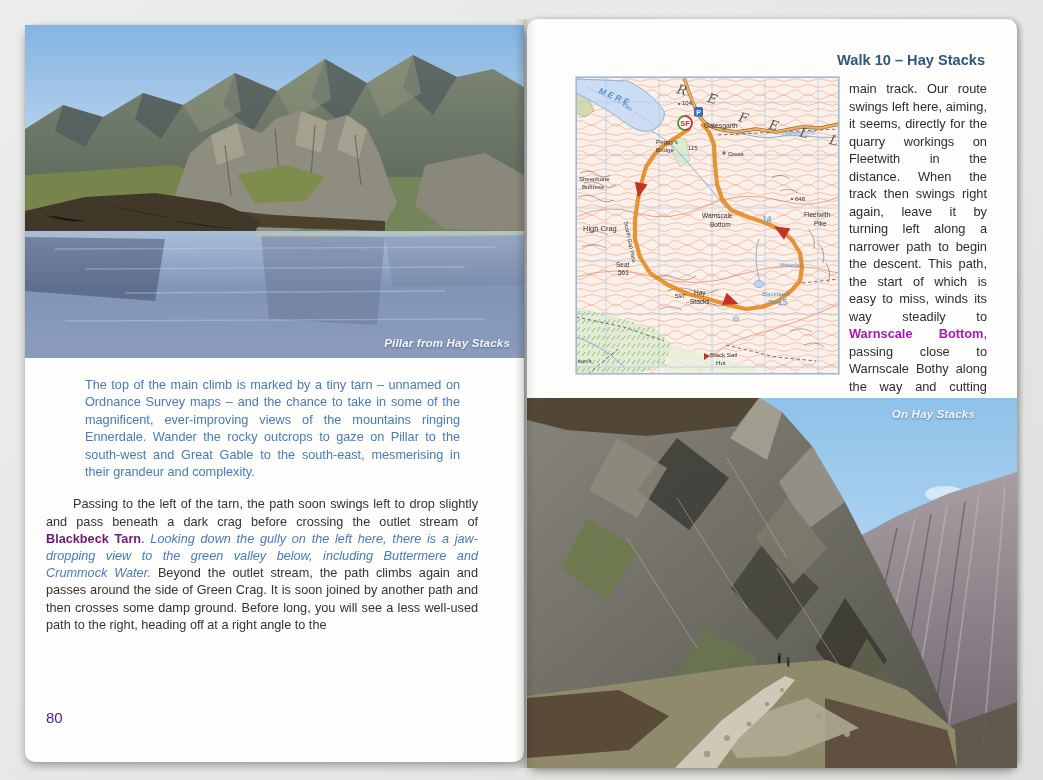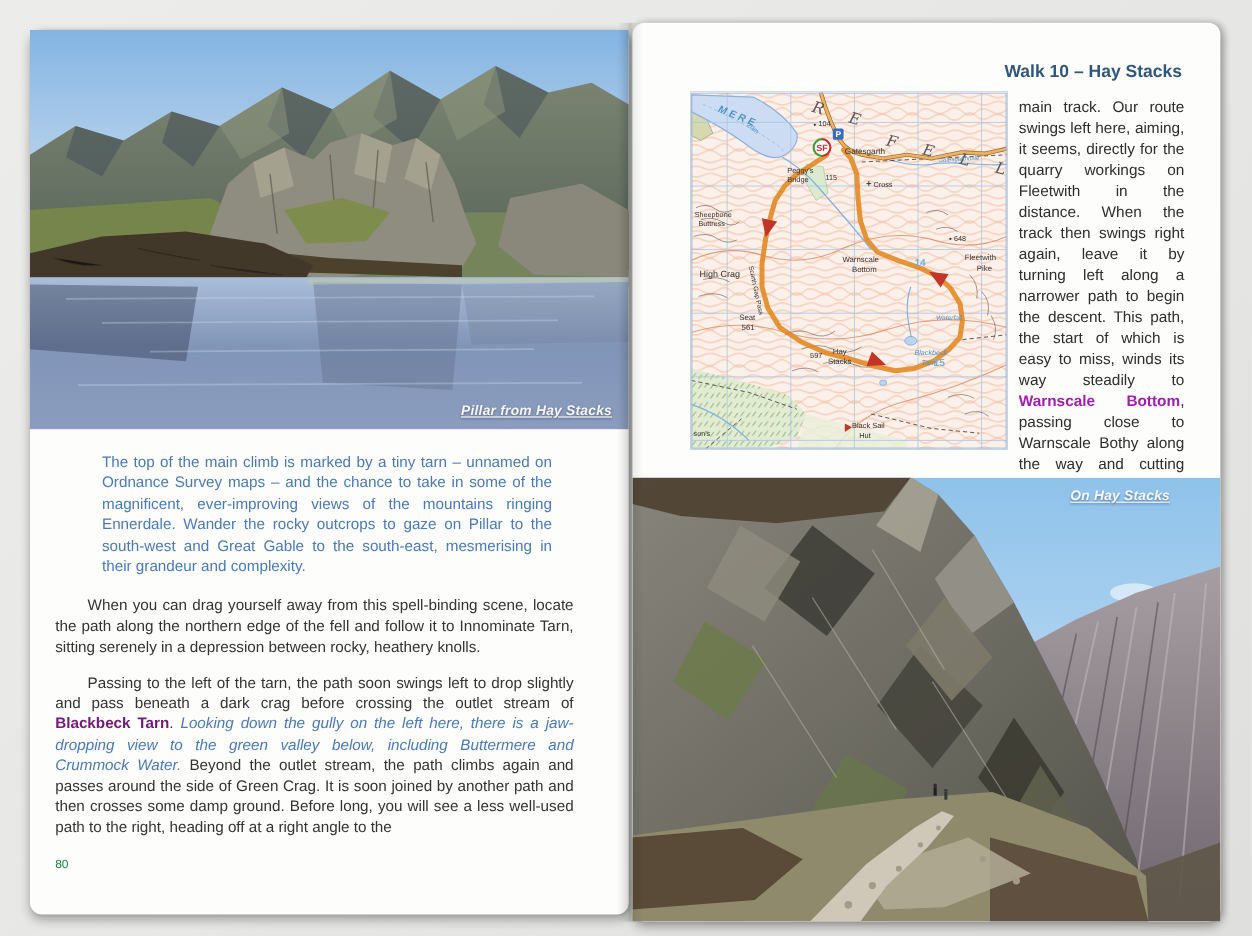--- a/index.html
+++ b/index.html
@@ -6,31 +6,31 @@
   .canvas{position:relative;width:1043px;height:780px;background:linear-gradient(135deg,#ecedeb 0%,#e6e6e4 60%,#dfdfdd 100%);overflow:hidden;font-family:"Liberation Sans",sans-serif;}
   .page{position:absolute;background:#fdfdfc;border-radius:10px;}
   .page-left{left:25px;top:25px;width:499px;height:737px;box-shadow:0 4px 9px rgba(0,0,0,.30),1px 0 3px rgba(0,0,0,.12);}
   .page-right{left:527px;top:19px;width:490px;height:749px;box-shadow:0 4px 9px rgba(0,0,0,.30),3px 0 5px rgba(0,0,0,.18);}
   .gutter-shadow{position:absolute;left:514px;top:19px;width:22px;height:749px;pointer-events:none;
     background:linear-gradient(to right,rgba(0,0,0,0) 0%,rgba(0,0,0,.10) 42%,rgba(0,0,0,.16) 50%,rgba(0,0,0,.07) 62%,rgba(0,0,0,0) 100%);}
   .photo{position:absolute;overflow:hidden;}
   .photo svg{display:block;}
   .photo1{left:0;top:0;width:499px;height:333px;}
   .photo2{left:0;top:379px;width:490px;height:370px;}
-  .photo-caption{position:absolute;color:#f4f7fb;font-style:italic;font-weight:bold;font-size:11.5px;text-shadow:0 1px 2px rgba(30,40,60,.45);letter-spacing:.2px;text-decoration:underline;}
+  .photo-caption{position:absolute;color:#f4f7fb;font-style:italic;font-weight:bold;font-size:11.5px;text-shadow:0 1px 2px rgba(30,40,60,.45);letter-spacing:.2px;}
   .cap-br{right:14px;bottom:9px;}
   .cap-tr{right:42px;top:10px;}
   .text-block{position:absolute;left:21px;top:333px;width:432px;}
   .para{font-size:12.7px;line-height:17.2px;color:#333332;text-align:justify;margin:0 0 13px 0;}
   .indent{text-indent:27px;}
   .blue-para{font-size:12.7px;line-height:17.4px;color:#4a7ab5;text-align:justify;margin:19px 18px 15px 39px;}
   .blue-para strong{font-weight:normal;color:#4a7ab5;}
   .para strong{color:#701a75;}
   .para .blue-italic{color:#4a7ab5;font-style:italic;}
-  .page-number{position:absolute;left:21px;bottom:36px;font-size:10px;color:#15803d;}
+  .page-number{position:absolute;left:21px;bottom:36px;font-size:15px;color:#4c1d95;}
   .walk-header{position:absolute;top:33px;right:32px;font-size:14.6px;font-weight:bold;color:#2f577d;}
   .map{position:absolute;left:49px;top:58px;width:263px;height:297px;box-shadow:0 0 0 1px #c6d4e6;}
   .column{position:absolute;left:322px;top:61px;width:138px;}
   .column p{font-size:12.8px;line-height:17.5px;color:#2d2d2c;text-align:justify;margin:0;}
   .column strong{color:#a21caf;}
   .ml{font-family:"Liberation Sans",sans-serif;fill:#333;}
   .mlb{font-family:"Liberation Sans",sans-serif;fill:#4f93c8;font-style:italic;}
 </style>
 </head>
 <body>
@@ -102,21 +102,20 @@
             <path d="M100,268 L420,266"></path>
             <path d="M40,296 L460,294"></path>
         </g>
         <path d="M230,208 L499,206 L499,210 L232,212 Z" fill="#bcc8ab" opacity=".6"></path>
       </svg>
       <div class="photo-caption cap-br">Pillar from Hay Stacks</div>
     </div>
 
     <div class="text-block">
       <p class="blue-para"><span>The top of the main climb is marked by a </span><strong>tiny tarn</strong><span> – unnamed on Ordnance Survey maps – and the chance to take in some of the magnificent, ever-improving views of the mountains ringing Ennerdale. Wander the rocky outcrops to gaze on Pillar to the south-west and Great Gable to the south-east, mesmerising in their grandeur and complexity.</span></p>
-      <p class="para indent">When you can drag yourself away from this spell-binding scene, locate the path along the northern edge of the fell and follow it to Innominate Tarn, sitting serenely in a depression between rocky, heathery knolls.</p>
       <p class="para indent"><span>Passing to the left of the tarn, the path soon swings left to drop slightly and pass beneath a dark crag before crossing the outlet stream of </span><strong>Blackbeck Tarn</strong><span>. </span><span class="blue-italic">Looking down the gully on the left here, there is a jaw-dropping view to the green valley below, including Buttermere and Crummock Water.</span><span> Beyond the outlet stream, the path climbs again and passes around the side of Green Crag. It is soon joined by another path and then crosses some damp ground. Before long, you will see a less well-used path to the right, heading off at a right angle to the</span></p>
     </div>
     <div class="page-number">80</div>
   </div>
 
   <div class="page page-right">
     <div class="walk-header">Walk 10 – Hay Stacks</div>
 
     <div class="map">
       <svg width="263" height="297" viewBox="0 0 263 297">

